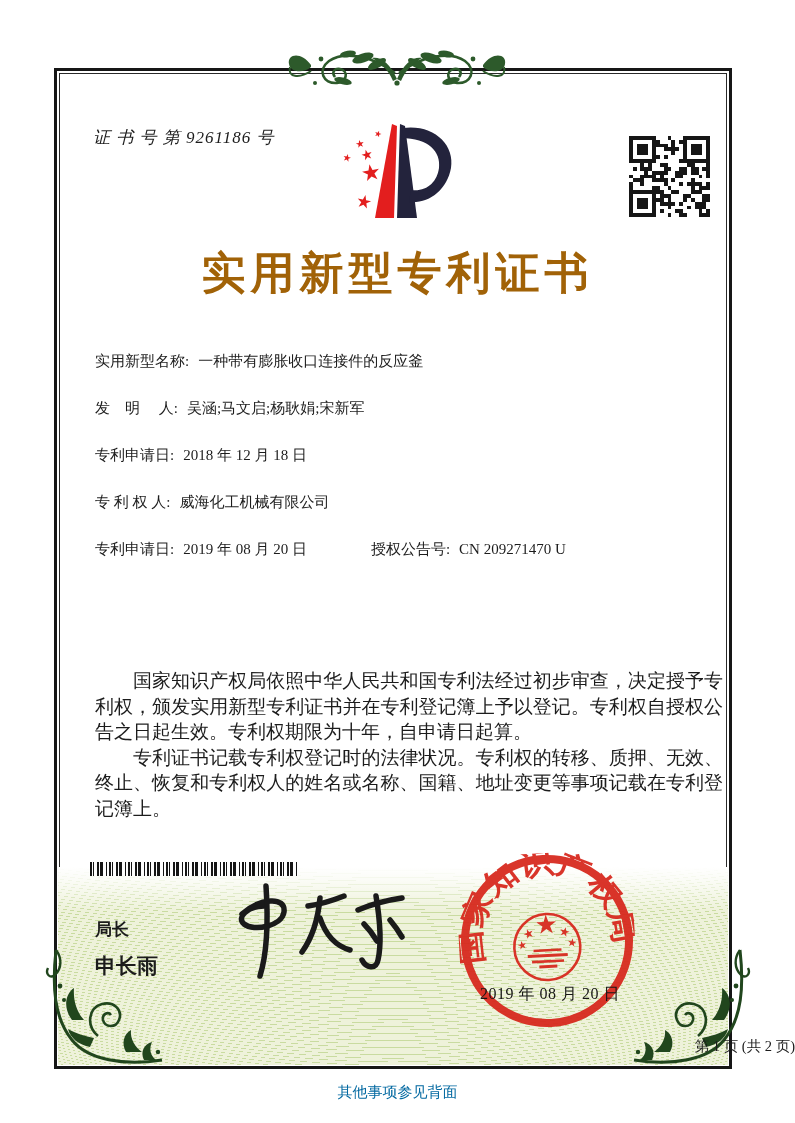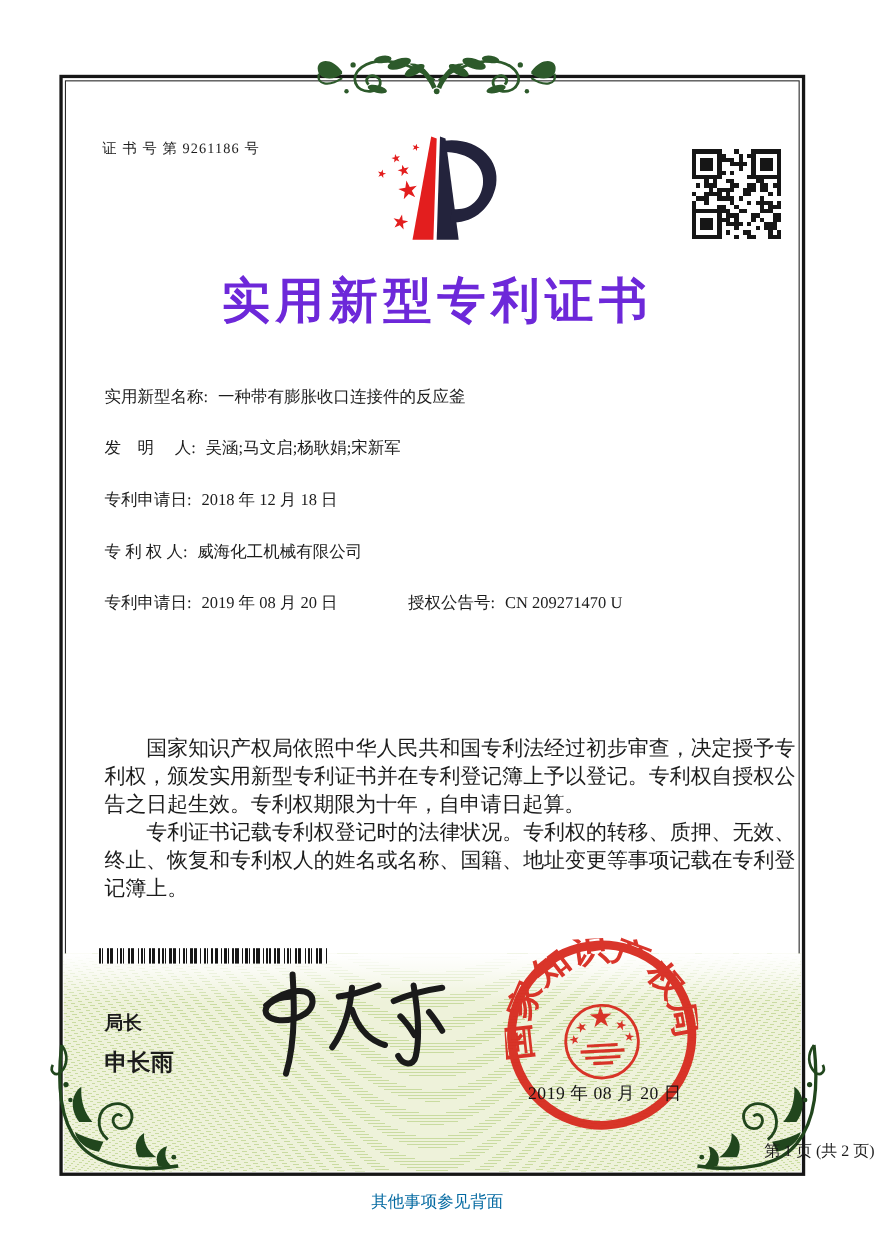--- a/index.html
+++ b/index.html
@@ -17,24 +17,24 @@
     content:"";position:absolute;inset:2px;border:1px solid #2a2a2a;pointer-events:none;
   }
   
   .band{
     position:absolute;left:1px;right:1px;bottom:1px;height:198px;
     background:
       linear-gradient(180deg,#ffffff 0px,rgba(255,255,255,0.75) 14px,rgba(255,255,255,0) 44px),
       repeating-radial-gradient(140% 110% at 50% 170%, #c9dba0 0 1px, rgba(255,255,255,0) 1px 6px),
       #eef2da;
   }
-  .cert-no{left:93px;top:126px;font-size:13px;letter-spacing:1px;white-space:pre;}
+  .cert-no{left:93px;top:126px;font-size:17px;letter-spacing:1px;white-space:pre;font-style:italic;}
   .title{
     left:0;right:0;top:244px;text-align:center;font-size:44px;font-weight:bold;
-    letter-spacing:5px;color:#6d28d9;
+    letter-spacing:5px;color:#a16207;
   }
   .fields{left:95px;top:348px;width:630px;font-size:15px;line-height:26px;}
   .field-row{margin-bottom:21px;white-space:nowrap;}
   .flabel{white-space:pre;}
   .fvalue{margin-left:9px;white-space:pre;margin-top:28px;}
   .flabel2{margin-left:64px;white-space:pre;}
   .paras{left:95px;top:668px;width:628px;font-size:19px;line-height:25.5px;text-align:justify;}
   .paras p{margin:0;text-indent:2em;}
   .barcode{
     left:90px;top:862px;width:208px;height:14px;

